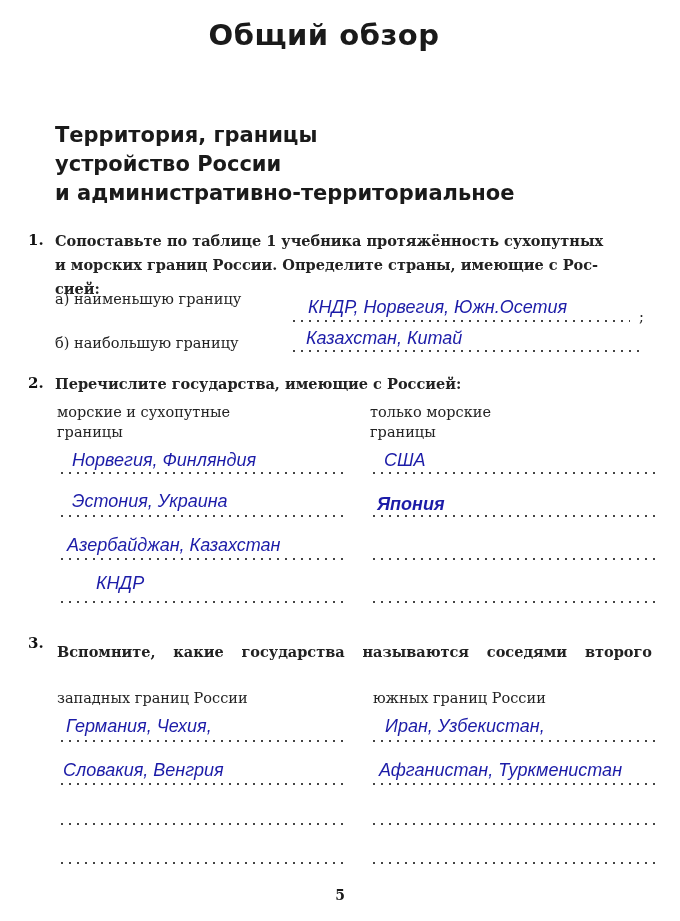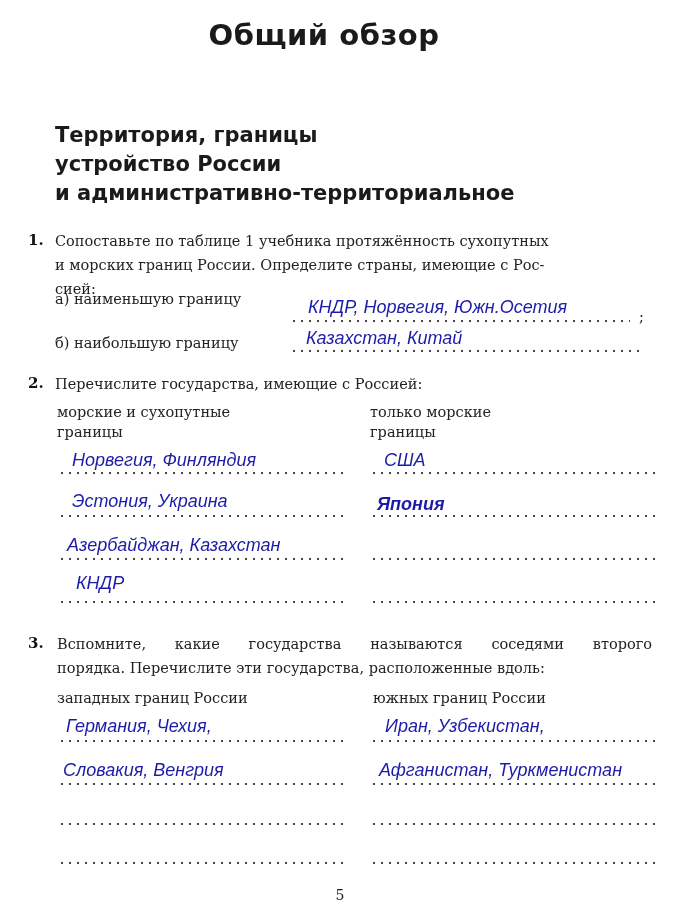--- a/index.html
+++ b/index.html
@@ -1,17 +1,17 @@
 <!DOCTYPE html>
 <html><head>
 <meta charset="utf-8">
 <style>
   html, body { margin: 0; padding: 0; background: #ffffff; }
   body { width: 680px; height: 921px; position: relative; overflow: hidden; font-family: "DejaVu Serif", serif; color: #1a1a1a; }
-  .abs { position: absolute; }
+  .abs { position: absolute; font-weight: bold; }
   .title { left: 0; width: 648px; top: 18px; text-align: center; font-family: "DejaVu Sans", sans-serif; font-size: 29px; font-weight: bold; letter-spacing: 0.5px; }
   .section { left: 55px; top: 121px; font-family: "DejaVu Sans", sans-serif; font-weight: bold; font-size: 21px; line-height: 29px; }
   .q { font-size: 14.5px; line-height: 24px; color: #222; }
   .qnum { position: absolute; font-weight: bold; font-size: 15px; color: #111; }
   .dots { position: absolute; height: 2px; background-image: radial-gradient(circle, #444 0.9px, transparent 1.1px); background-size: 8px 2px; background-repeat: repeat-x; }
   .hw { position: absolute; font-family: "Liberation Sans", sans-serif; font-style: italic; color: #1c1ca8; font-size: 18px; white-space: nowrap; }
   .lbl { position: absolute; font-size: 14.5px; line-height: 20px; color: #222; }
   .pagenum { left: 0; width: 680px; top: 887px; text-align: center; font-size: 14px; }
 </style>
 </head>
@@ -62,28 +62,27 @@
   <div class="dots" style="left:58px; top:558px; width:285px;"></div>
   <div class="dots" style="left:370px; top:558px; width:285px;"></div>
   <div class="dots" style="left:58px; top:601px; width:285px;"></div>
   <div class="dots" style="left:370px; top:601px; width:285px;"></div>
 
   <div class="hw" style="left:72px; top:450px;">Норвегия, Финляндия</div>
   <div class="hw" style="left:384px; top:450px;">США</div>
   <div class="hw" style="left:72px; top:491px;">Эстония, Украина</div>
   <div class="hw" style="left:377px; top:494px;font-weight:bold;">Япония</div>
   <div class="hw" style="left:67px; top:535px;">Азербайджан, Казахстан</div>
-  <div class="hw" style="left:76px; top:573px;">КНДР</div>
+  <div class="hw" style="left:96px; top:573px;">КНДР</div>
 </div>
 
 <div>
   <span class="qnum" style="left:28px; top:634px;">3.</span>
   <div class="abs q" style="left:57px; top:632px; width:595px;">
-    <div style="text-align:justify; text-align-last:justify;">Вспомните, какие государства называются соседями второго</div>
-    <div>порядка. Перечислите эти государства, расположенные вдоль:</div>
+    <div style="text-align:justify; text-align-last:justify;margin-top:8px;">Вспомните, какие государства называются соседями второго</div>
   </div>
 
   <div class="lbl" style="left:57px; top:688px;">западных границ России</div>
   <div class="lbl" style="left:373px; top:688px;">южных границ России</div>
 
   <div class="dots" style="left:58px; top:740px; width:285px;"></div>
   <div class="dots" style="left:370px; top:740px; width:285px;"></div>
   <div class="dots" style="left:58px; top:783px; width:285px;"></div>
   <div class="dots" style="left:370px; top:783px; width:285px;"></div>
   <div class="dots" style="left:58px; top:823px; width:285px;"></div>

